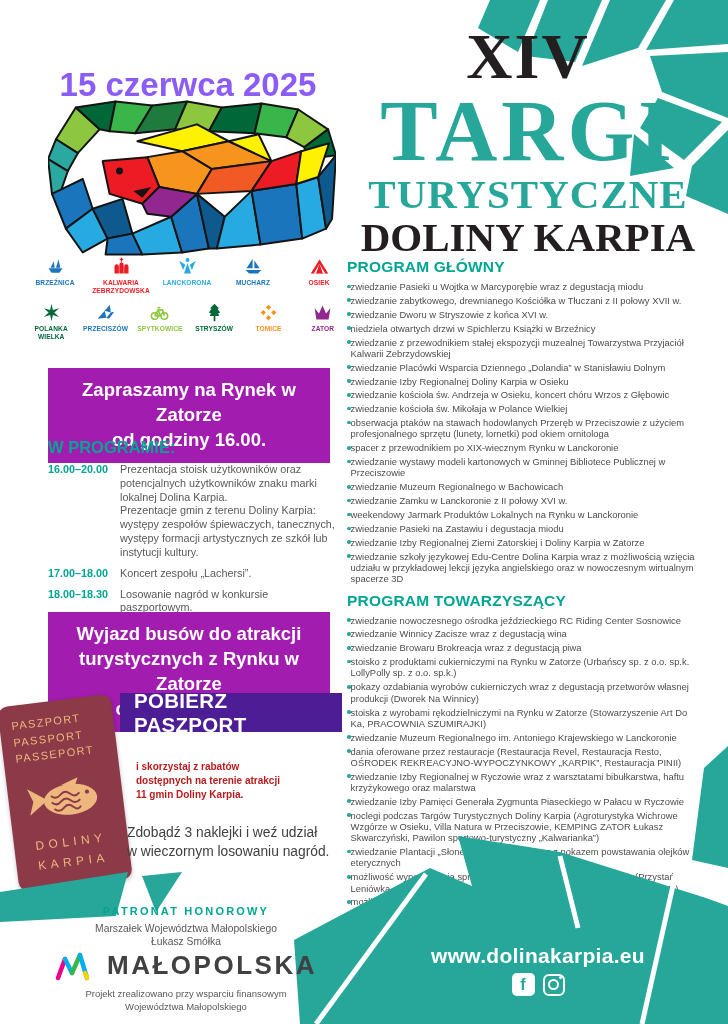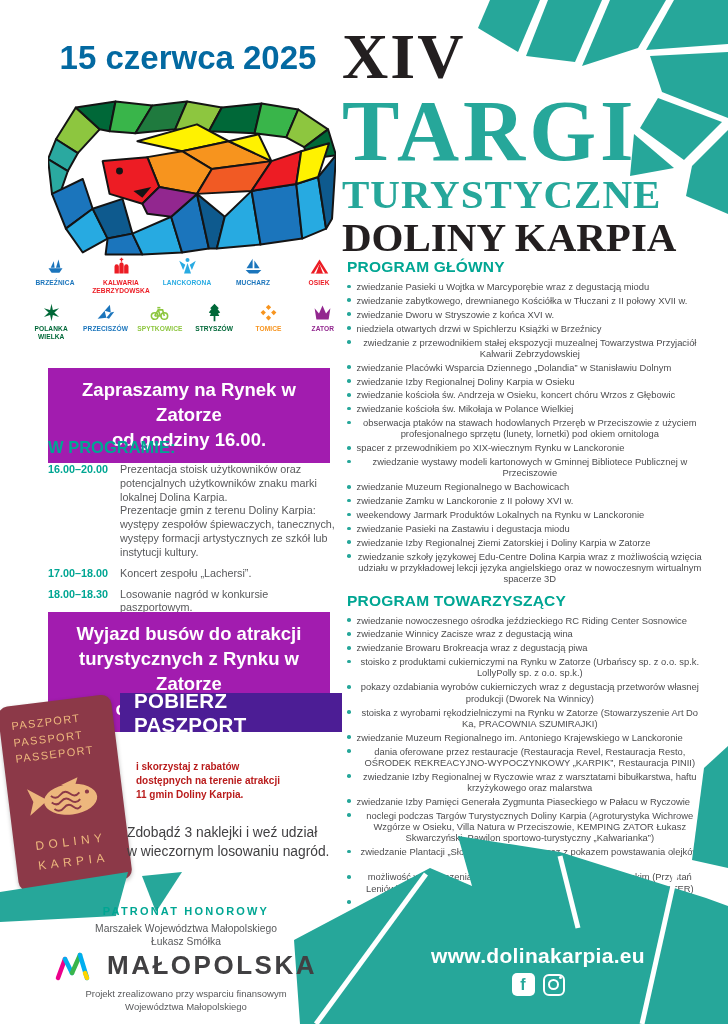--- a/index.html
+++ b/index.html
@@ -2,23 +2,23 @@
 <html><head>
 <meta charset="utf-8">
 <style>
   html,body{margin:0;padding:0;}
   body{width:728px;height:1024px;position:relative;overflow:hidden;background:#fff;
        font-family:"Liberation Sans",sans-serif;color:#4d4d4f;}
   .abs{position:absolute;}
   svg{display:block;}
 
   
-  .date{left:38px;top:39px;width:300px;text-align:center;font-size:33px;font-weight:bold;color:#0369a1;}
+  .date{left:38px;top:66px;width:300px;text-align:center;font-size:33px;font-weight:bold;color:#8b5cf6;}
   .fish-art{left:48px;top:96px;width:288px;height:162px;}
-  .title{left:342px;top:24px;width:372px;font-family:"Liberation Serif",serif;}
+  .title{left:342px;top:24px;width:372px;font-family:"Liberation Serif",serif;text-align:center;}
   .title .roman{font-size:64px;line-height:66px;font-weight:bold;color:#231F20;letter-spacing:2px;}
   .title .w1{font-size:86px;line-height:82px;font-weight:bold;color:#26A79A;letter-spacing:4px;}
   .title .w2{font-size:41px;line-height:44px;font-weight:bold;color:#26A79A;letter-spacing:1px;}
   .title .w3{font-size:41px;line-height:42px;font-weight:bold;color:#231F20;}
 
   
   .muni-rows{left:26px;top:256px;width:322px;}
   .muni-row{display:flex;justify-content:center;align-items:flex-start;}
   .muni-row.r1{gap:14px;margin-bottom:7px;}
   .muni-row.r2{gap:4px;}
@@ -47,21 +47,21 @@
   .pobierz{left:120px;top:693px;width:222px;height:39px;background:#4c1d95;color:#fff;display:flex;
            align-items:center;padding-left:14px;box-sizing:border-box;font-size:20.5px;font-weight:bold;letter-spacing:0.3px;}
   .pass-bold{left:136px;top:760px;width:212px;font-size:10px;font-weight:bold;color:#b91c1c;line-height:1.38;white-space:pre-line;}
   .pass-reg{left:127px;top:824px;width:214px;font-size:13.8px;color:#414042;line-height:1.35;white-space:pre-line;}
 
   
   .programs{left:347px;top:258px;width:356px;}
   .prog-heading{font-size:15.5px;font-weight:bold;color:#00A693;letter-spacing:0.2px;margin:0 0 5px 0;}
   .prog-heading.second{margin-top:7px;}
   ul.prog-list{list-style:none;margin:0;padding:0;}
-  .prog-item{display:flex;gap:6px;margin-bottom:2.6px;text-align:center;}
+  .prog-item{display:flex;margin-bottom:2.6px;}
   .prog-item .dot{width:3.6px;height:3.6px;border-radius:50%;background:#26A79A;margin-top:3.6px;flex-shrink:0;}
   .prog-text{font-size:9.4px;line-height:1.2;color:#4d4d4f;}
 
   
   .patronat{left:30px;top:905px;width:312px;text-align:center;font-size:11px;font-weight:bold;
             letter-spacing:2.2px;color:#00A693;}
   .marshal{left:30px;top:922px;width:312px;text-align:center;font-size:10.3px;color:#58595B;line-height:1.3;white-space:pre-line;}
   .malopolska{left:30px;top:950px;width:312px;display:flex;align-items:center;justify-content:center;gap:16px;}
   .malopolska svg{width:36px;height:30px;}
   .malo-text{font-size:26px;font-weight:bold;letter-spacing:2.5px;color:#414042;}

